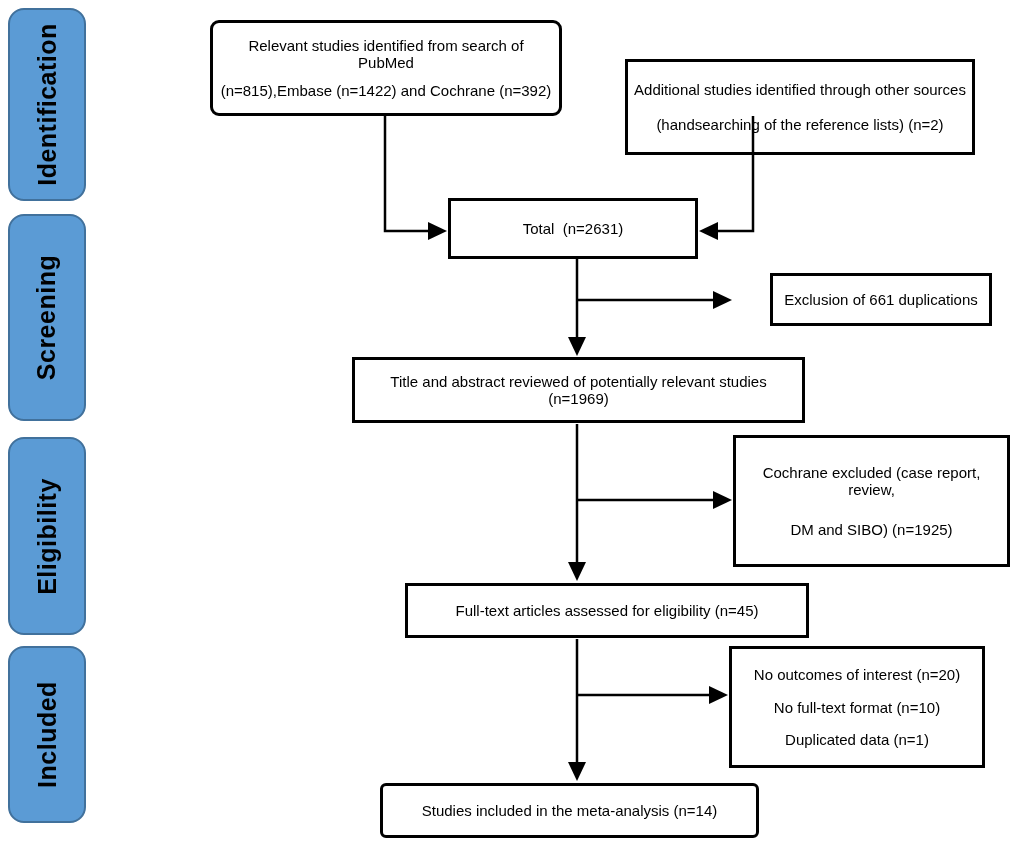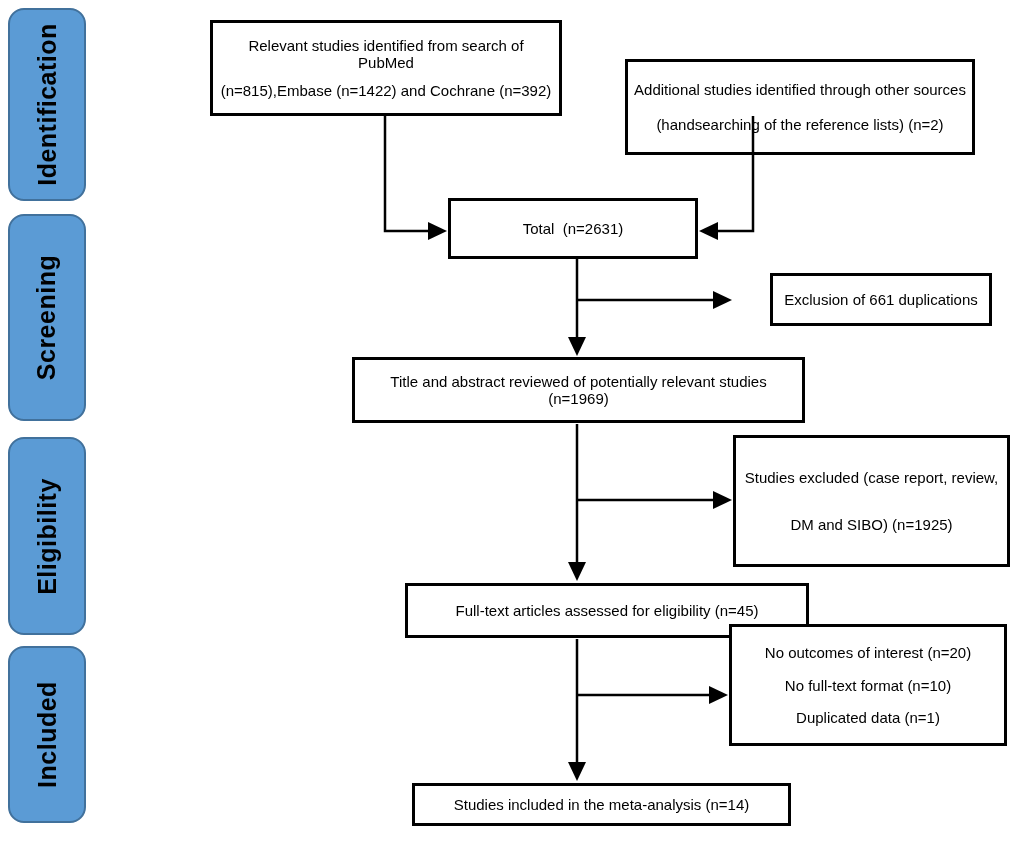--- a/index.html
+++ b/index.html
@@ -41,21 +41,21 @@
   <div class="stage" style="top:214px;height:207px;">
     <span>Screening</span>
   </div>
   <div class="stage" style="top:437px;height:198px;">
     <span>Eligibility</span>
   </div>
   <div class="stage" style="top:646px;height:177px;">
     <span>Included</span>
   </div>
 
-  <div class="fbox" style="left:210px;top:20px;width:352px;height:96px;">
+  <div class="fbox" style="left:210px;top:20px;width:352px;height:96px;border-radius:9px;">
     <span class="ln">Relevant studies identified from search of PubMed</span>
     <span class="ln">(n=815),Embase (n=1422) and Cochrane (n=392)</span>
   </div>
 
   <div class="fbox" style="left:625px;top:20px;width:350px;height:96px;margin-top:39px;">
     <span class="ln">Additional studies identified through other sources</span>
     <span class="ln">(handsearching of the reference lists) (n=2)</span>
   </div>
 
   <div class="fbox" style="left:448px;top:198px;width:250px;height:61px;">
@@ -64,35 +64,35 @@
 
   <div class="fbox" style="left:733px;top:273px;width:222px;height:53px;margin-left:37px;">
     <span class="ln">Exclusion of 661 duplications</span>
   </div>
 
   <div class="fbox" style="left:352px;top:357px;width:453px;height:66px;">
     <span class="ln">Title and abstract reviewed of potentially relevant studies (n=1969)</span>
   </div>
 
   <div class="fbox" style="left:733px;top:435px;width:277px;height:132px;">
-    <span class="ln">Studies excluded (case report, review,</span>
+    <span class="ln">Cochrane excluded (case report, review,</span>
     <span class="ln">DM and SIBO) (n=1925)</span>
   </div>
 
   <div class="fbox" style="left:405px;top:583px;width:404px;height:55px;">
     <span class="ln">Full-text articles assessed for eligibility (n=45)</span>
   </div>
 
-  <div class="fbox" style="left:729px;top:624px;width:278px;height:122px;">
+  <div class="fbox" style="left:729px;top:646px;width:256px;height:122px;">
     <span class="ln">No outcomes of interest (n=20)</span>
     <span class="ln">No full-text format (n=10)</span>
     <span class="ln">Duplicated data (n=1)</span>
   </div>
 
-  <div class="fbox" style="left:412px;top:783px;width:379px;height:43px;">
+  <div class="fbox" style="left:380px;top:783px;width:379px;height:55px;border-radius:6px;">
     <span class="ln">Studies included in the meta-analysis (n=14)</span>
   </div>
 
   <svg class="connectors" width="1020" height="846" viewBox="0 0 1020 846">
     <g stroke="#000000" stroke-width="2.5" fill="none">
       <path d="M385 116 V231 H429"></path>
       <path d="M753 116 V231 H717"></path>
       <path d="M577 259 V339"></path>
       <path d="M577 300 H713"></path>
       <path d="M577 424 V564"></path>

